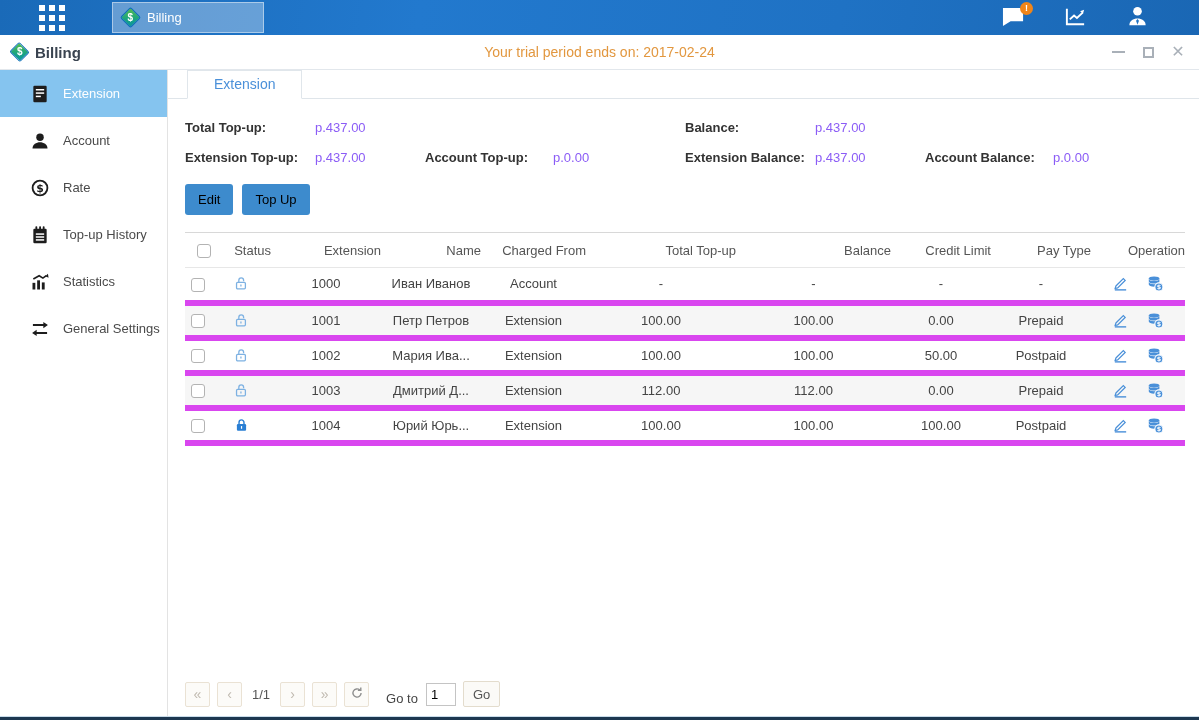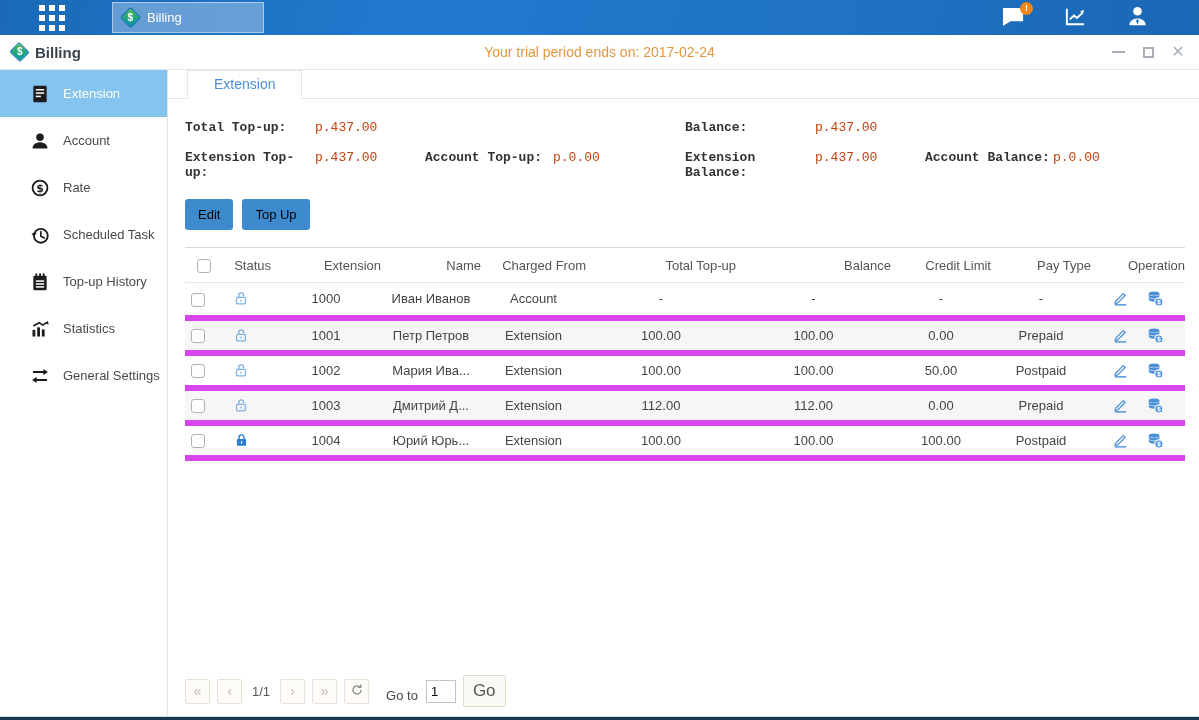--- a/index.html
+++ b/index.html
@@ -52,25 +52,25 @@
   .side-label { color: #4a4a4a; font-size: 13px; }
   .side-item.active .side-label { color: #fff; }
 
   
   .main { flex: 1 1 auto; position: relative; background: #fff; }
   .tabstrip { height: 29px; border-bottom: 1px solid #dfe5ea; padding-left: 19px; display: flex; }
   .tab { background: #fff; border: 1px solid #e0e6eb; border-bottom: 1px solid #fff; margin-bottom: -1px;
     padding: 0 26px; line-height: 27px; color: #4a90d9; font-size: 14px; cursor: pointer; }
 
   .summary { display: flex; padding: 21px 14px 0 17px; }
-  .sum-col { width: 50%; display: flex; flex-direction: column; font-family: Liberation Mono, monospace; }
+  .sum-col { width: 50%; display: flex; flex-direction: column; }
   .sum-row { display: flex; align-items: baseline; margin-bottom: 15px; }
   .sum-label { font-weight: bold; color: #333; width: 130px; flex: 0 0 130px; font-size: 13px; }
   .sum-label.l2 { width: 128px; flex: 0 0 128px; }
-  .sum-value { color: #c2410c; width: 110px; flex: 0 0 110px; font-size: 13px; }
+  .sum-value { color: #8b5cf6; width: 110px; flex: 0 0 110px; font-size: 13px; }
 
   .actions { padding: 4px 0 0 17px; display: flex; gap: 9px; }
   .btn-primary { background: #3d8bcd; color: #000000; border: none; border-radius: 3px;
     padding: 8px 13px; font-size: 13px; font-family: inherit; cursor: pointer; }
 
   
   .ext-table { margin: 17px 14px 0 17px; width: calc(100% - 31px); border-collapse: collapse; table-layout: fixed; }
   .ext-table th { border-top: 1px solid #d8d8d8; border-bottom: 1px solid #e7e7e7; height: 35px;
     font-weight: normal; color: #555; font-size: 13px; text-align: right; }
   .ext-table td { height: 35px; text-align: center; color: #444; font-size: 13px;
@@ -83,22 +83,22 @@
   .op-cell .op-icon svg { width: 17px; height: 17px; vertical-align: middle; }
 
   
   .pagination { position: absolute; left: 17px; right: 14px; bottom: 9px; display: flex; align-items: center; }
   .pg-btn { width: 25px; height: 25px; border: 1px solid #eae2d4; background: #fcfbf8; color: #c0bab0;
     display: flex; align-items: center; justify-content: center; font-size: 14px; margin-right: 7px; border-radius: 2px; cursor: pointer; }
   .pg-indicator { color: #555; margin: 0 10px 0 3px; font-size: 13px; }
   .pg-refresh svg { width: 14px; height: 14px; }
   .goto-label { color: #444; margin: 8px 8px 0 10px; font-size: 13px; }
   .goto-input { width: 30px; height: 23px; border: 1px solid #c4c4c4; font-size: 13px; padding: 0 4px; font-family: inherit; }
-  .go-btn { margin-left: 7px; height: 32px; border: 1px solid #e3dccd; background: #fbfaf7; color: #555;
-    padding: 0 9px; font-size: 17px; font-family: inherit; cursor: pointer; border-radius: 2px; }
+  .go-btn { margin-left: 7px; height: 26px; border: 1px solid #e3dccd; background: #fbfaf7; color: #555;
+    padding: 0 9px; font-size: 13px; font-family: inherit; cursor: pointer; border-radius: 2px; }
   .pg-right { margin-left: auto; display: flex; align-items: center; gap: 11px; }
   .displaying { color: #444; font-size: 13px; }
   .page-size { width: 48px; height: 25px; border: 1px solid #c9c9c9; border-radius: 2px;
     display: flex; align-items: center; justify-content: space-between; padding: 0 7px;
     background: linear-gradient(#ffffff, #eeeeee); color: #555; cursor: pointer; font-size: 13px; }
   .caret-down { width: 0; height: 0; border-left: 4px solid transparent; border-right: 4px solid transparent; border-top: 5px solid #8a8a8a; }
 
   .bottom-edge { height: 4px; flex: 0 0 4px; background: #1d3750; border-top: 1px solid #c9dcea; }
 </style>
 </head>
@@ -202,30 +202,20 @@
         </div>
         <div class="side-item">
           <span class="side-icon">
             <svg viewBox="0 0 24 24">
               <circle cx="12" cy="12" r="10" fill="currentColor"></circle>
               <circle cx="12" cy="12" r="7.8" fill="#fff"></circle>
               <text x="12" y="16.6" text-anchor="middle" font-size="13" font-weight="bold" fill="currentColor" font-family="DejaVu Sans, sans-serif">$</text>
             </svg>
           </span>
           <span class="side-label">Rate</span>
-        </div>
-        <div class="side-item">
-          <span class="side-icon">
-            <svg viewBox="0 0 24 24">
-              <circle cx="13" cy="13" r="8.3" fill="none" stroke="currentColor" stroke-width="2.2"></circle>
-              <path d="M13 8v5.5l4 2.2" fill="none" stroke="currentColor" stroke-width="2" stroke-linecap="round"></path>
-              <path d="M1.8 10.2L8 9.3 4.8 14z" fill="currentColor"></path>
-            </svg>
-          </span>
-          <span class="side-label">Scheduled Task</span>
         </div>
         <div class="side-item">
           <span class="side-icon">
             <svg viewBox="0 0 24 24" fill="currentColor">
               <rect x="4" y="4.5" width="16" height="17.5" rx="1.5"></rect>
               <rect x="6.5" y="1.5" width="2.2" height="5" rx="1"></rect>
               <rect x="11" y="1.5" width="2.2" height="5" rx="1"></rect>
               <rect x="15.3" y="1.5" width="2.2" height="5" rx="1"></rect>
               <rect x="7" y="10" width="10" height="1.8" fill="#fff"></rect>
               <rect x="7" y="13.5" width="10" height="1.8" fill="#fff"></rect>

